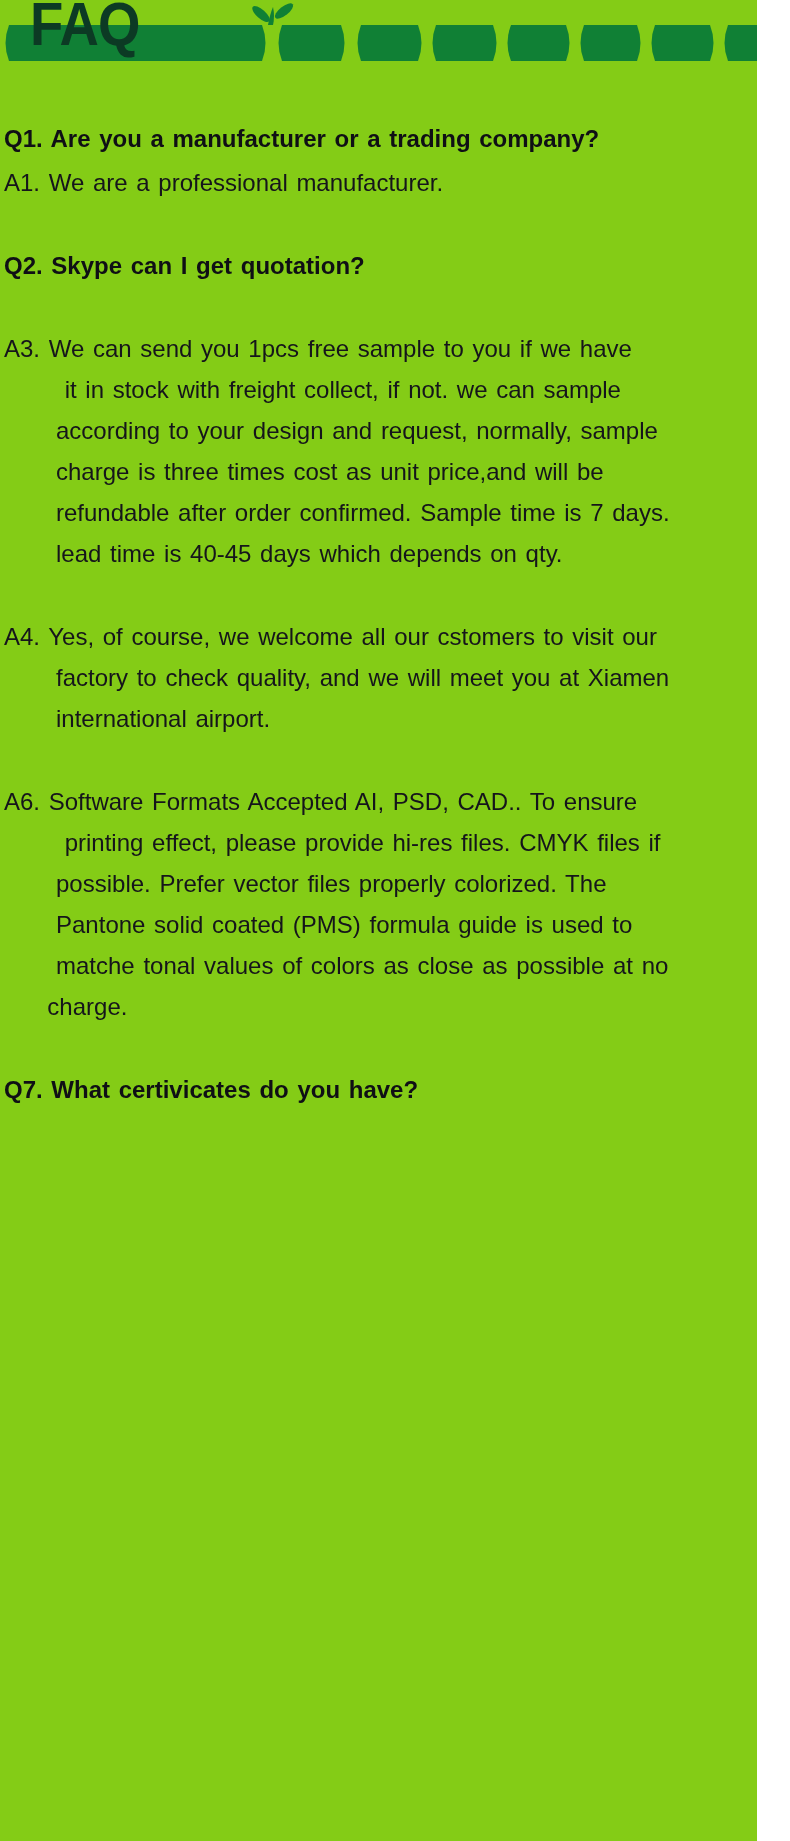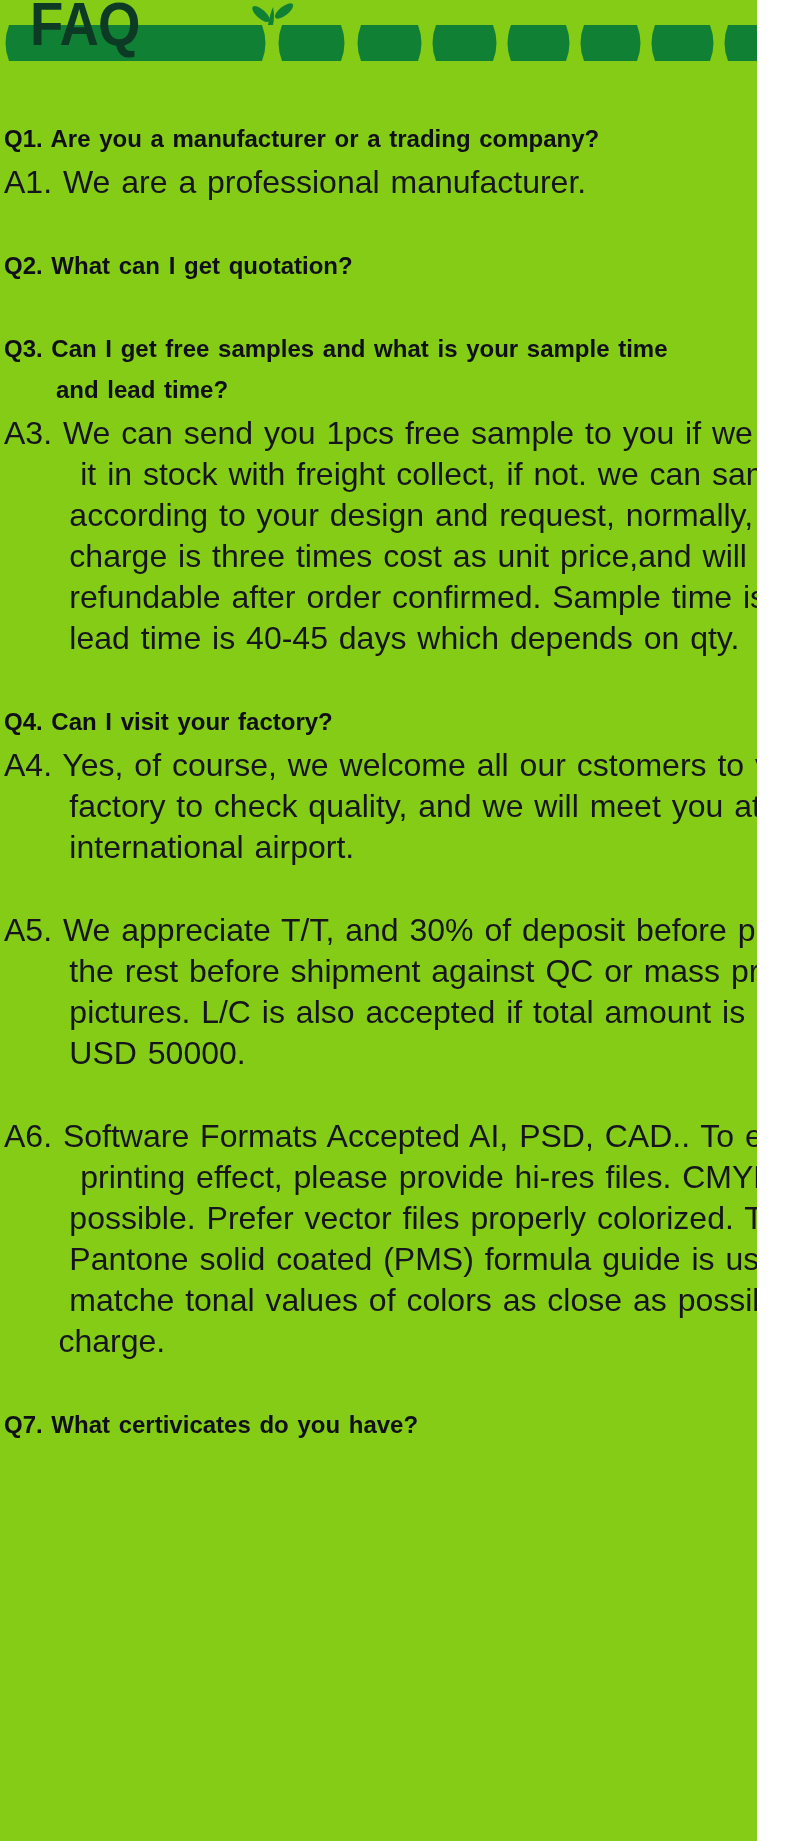--- a/index.html
+++ b/index.html
@@ -31,21 +31,21 @@
   .faq-item:last-child { margin-bottom:5px; }
   .question {
     font-size:24px;
     font-weight:bold;
     line-height:41px;
     white-space:pre;
     word-spacing:2px;
     color:#0f0f15;
   }
   .answer {
-    font-size:32px;
+    font-size:24px;
     line-height:41px;
     white-space:pre;
     word-spacing:2px;
     margin-top:3px;
     color:#15151b;
   }
 </style>
 </head>
 <body>
 
@@ -73,46 +73,39 @@
   </div>
 
   <div class="content">
 
     <div class="faq-item">
       <div class="question">Q1. Are you a manufacturer or a trading company?</div>
       <div class="answer">A1. We are a professional manufacturer.</div>
     </div>
 
     <div class="faq-item">
-      <div class="question">Q2. What can I get quotation?</div>
+      <div class="question">Q2. Skype can I get quotation?</div>
     </div>
 
     <div class="faq-item">
-      <div class="question">Q3. Can I get free samples and what is your sample time
-      and lead time?</div>
       <div class="answer">A3. We can send you 1pcs free sample to you if we have
        it in stock with freight collect, if not. we can sample
       according to your design and request, normally, sample
       charge is three times cost as unit price,and will be
       refundable after order confirmed. Sample time is 7 days.
       lead time is 40-45 days which depends on qty.</div>
     </div>
 
     <div class="faq-item">
-      <div class="question">Q4. Can I visit your factory?</div>
       <div class="answer">A4. Yes, of course, we welcome all our cstomers to visit our
       factory to check quality, and we will meet you at Xiamen
       international airport.</div>
     </div>
 
     <div class="faq-item">
-      <div class="answer">A5. We appreciate T/T, and 30% of deposit before production,
-      the rest before shipment against QC or mass production
-      pictures. L/C is also accepted if total amount is more than
-      USD 50000.</div>
     </div>
 
     <div class="faq-item">
       <div class="answer">A6. Software Formats Accepted AI, PSD, CAD.. To ensure
        printing effect, please provide hi-res files. CMYK files if
       possible. Prefer vector files properly colorized. The
       Pantone solid coated (PMS) formula guide is used to
       matche tonal values of colors as close as possible at no
      charge.</div>
     </div>

